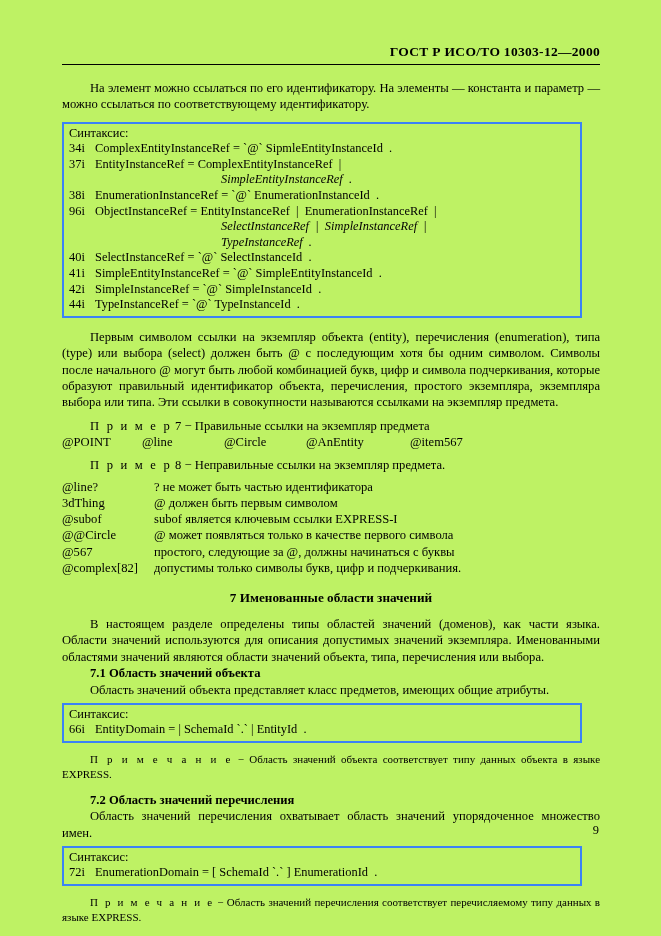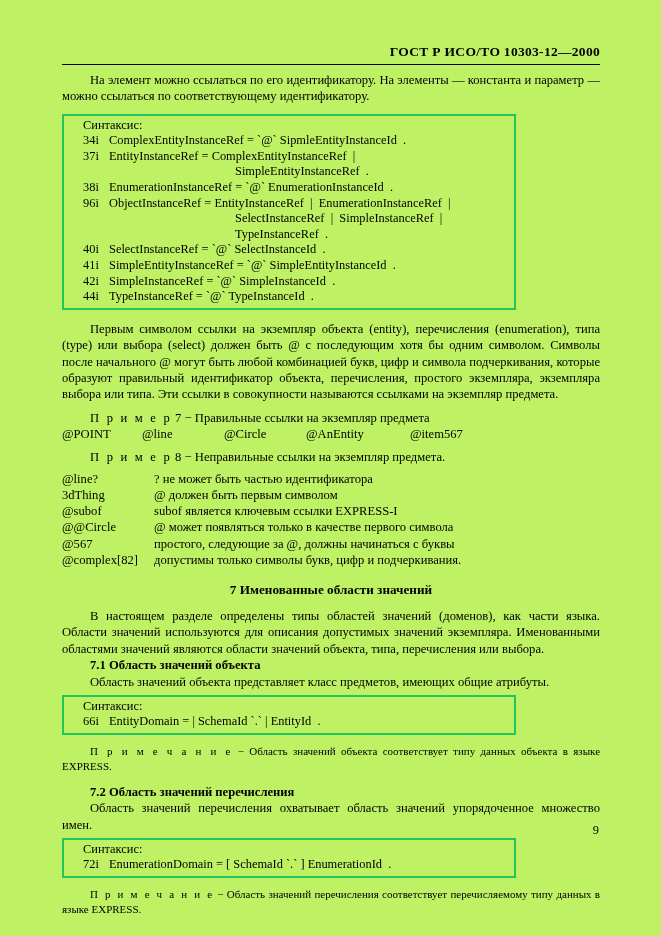--- a/index.html
+++ b/index.html
@@ -34,64 +34,65 @@
     top: 64px;
     width: 538px;
     height: 1px;
     background: #000000;
   }
 
   
   .content {
     position: absolute;
     left: 62px;
-    top: 72px;
+    top: 80px;
     width: 538px;
   }
 
   p.para {
     margin: 0 0 0 0;
     font-size: 12.6px;
     line-height: 16.4px;
     text-align: justify;
     text-indent: 28px;
     hyphens: manual;
   }
 
   .gap-5  { height: 5px; }
   .gap-7  { height: 7px; }
   .gap-9  { height: 9px; }
   .gap-11 { height: 11px; }
   .gap-13 { height: 13px; }
 
   
   .syntax-box {
-    border: 2px solid #22c55e;
-    padding: 2px 0 3px 19px;
+    border: 2px solid #3b82f6;
+    padding: 2px 0 3px 5px;
     box-sizing: border-box;
-    width: 454px;
+    width: 520px;
   }
   .syntax-label {
     font-size: 12.4px;
     line-height: 15.4px;
   }
   .rule {
     font-size: 12.4px;
     line-height: 15.6px;
     white-space: pre;
   }
   .rule .num {
     display: inline-block;
     width: 26px;
   }
   .rule-cont {
     font-size: 12.4px;
     line-height: 15.6px;
     white-space: pre;
     padding-left: 152px;
+    font-style: italic;
   }
 
   
   .example-head {
     font-size: 12.6px;
     line-height: 16.4px;
     padding-left: 28px;
   }
   .spaced {
     letter-spacing: 2.2px;

